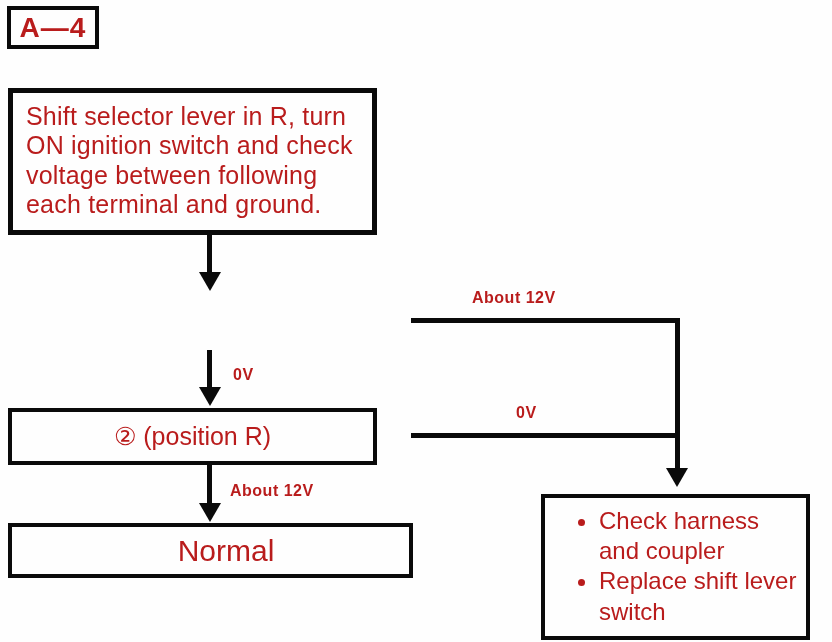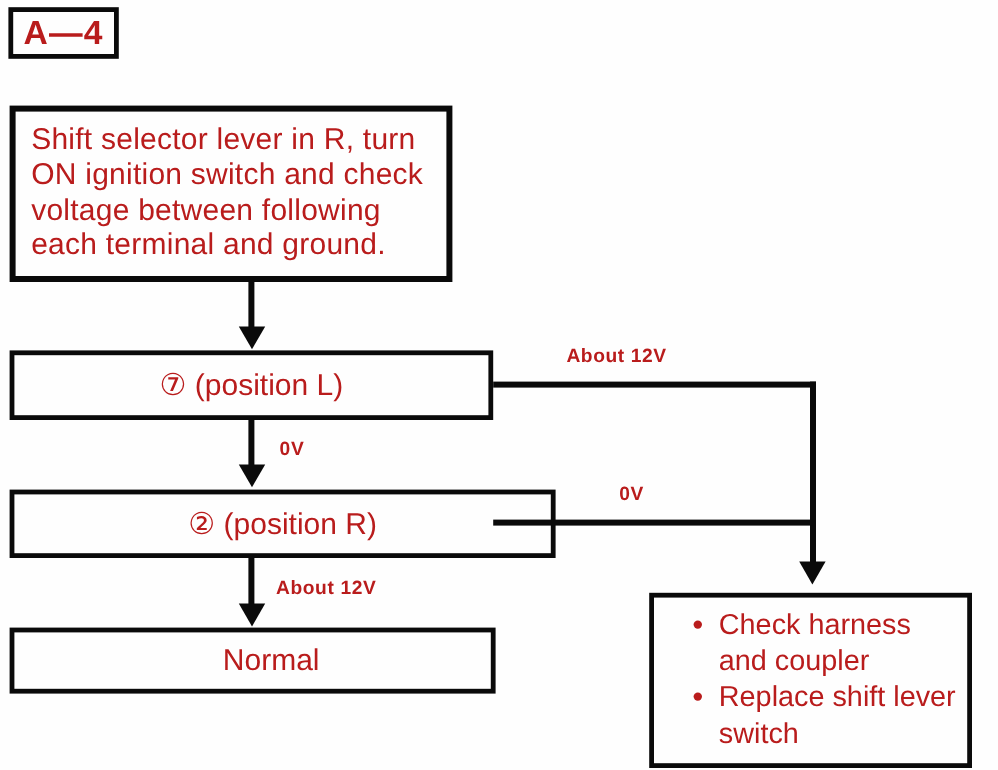--- a/index.html
+++ b/index.html
@@ -38,26 +38,26 @@
     padding: 9px 6px 6px 13px;
     font-size: 25px;
     line-height: 1.17;
     letter-spacing: 0.2px;
   }
   #terminal7-box {
     left: 8px; top: 292px; width: 403px; height: 58px;
     font-size: 25px;
   }
   #terminal2-box {
-    left: 8px; top: 408px; width: 455px; height: 57px;
+    left: 8px; top: 408px; width: 369px; height: 57px;
     font-size: 25px;
   }
   #normal-box {
     left: 8px; top: 523px; width: 405px; height: 55px;
-    font-size: 25px;
+    font-size: 30px;
     padding-left: 31px;
   }
   #action-box {
     left: 541px; top: 494px; width: 269px; height: 146px;
     padding: 8px 4px 4px 20px;
     font-size: 24px;
     line-height: 1.26;
   }
   #action-box ul {
     margin: 0;
@@ -93,23 +93,20 @@
     <span>A—4</span>
   </div>
 
   <div class="node" id="start-box">
     <span>Shift selector lever in R, turn ON ignition switch and check voltage between following each terminal and ground.</span>
   </div>
 
   <div class="line" style="left:207px; top:235px; width:5px; height:40px;"></div>
   <div class="arrowhead" style="left:199px; top:272px;"></div>
 
-  <div class="node center-text" id="terminal7-box">
-    <span>⑦ (position L)</span>
-  </div>
 
   <div class="line" style="left:411px; top:318px; width:269px; height:5px;"></div>
   <div class="line" style="left:675px; top:318px; width:5px; height:151px;"></div>
   <div class="arrowhead" style="left:666px; top:468px;"></div>
   <div class="elabel" style="left:472px; top:289px;">About 12V</div>
 
   <div class="line" style="left:207px; top:350px; width:5px; height:40px;"></div>
   <div class="arrowhead" style="left:199px; top:387px;"></div>
   <div class="elabel" style="left:233px; top:366px;">0V</div>
 

